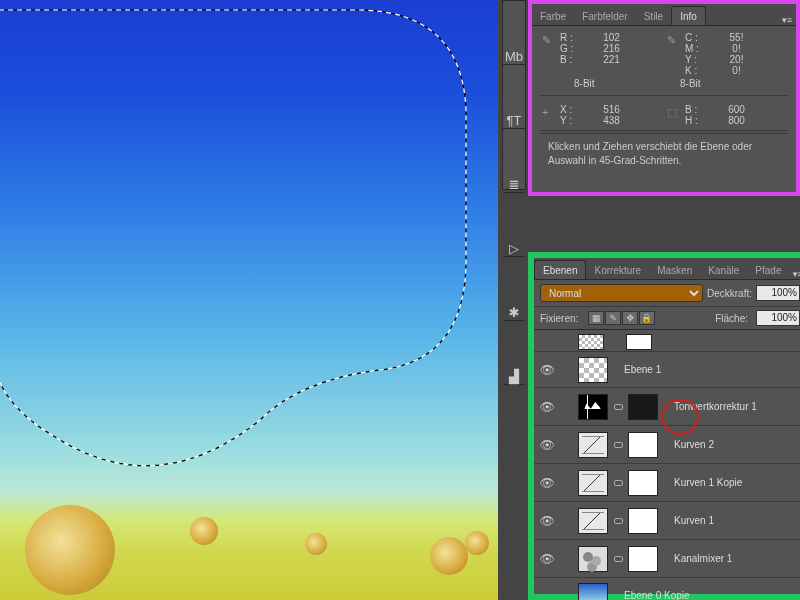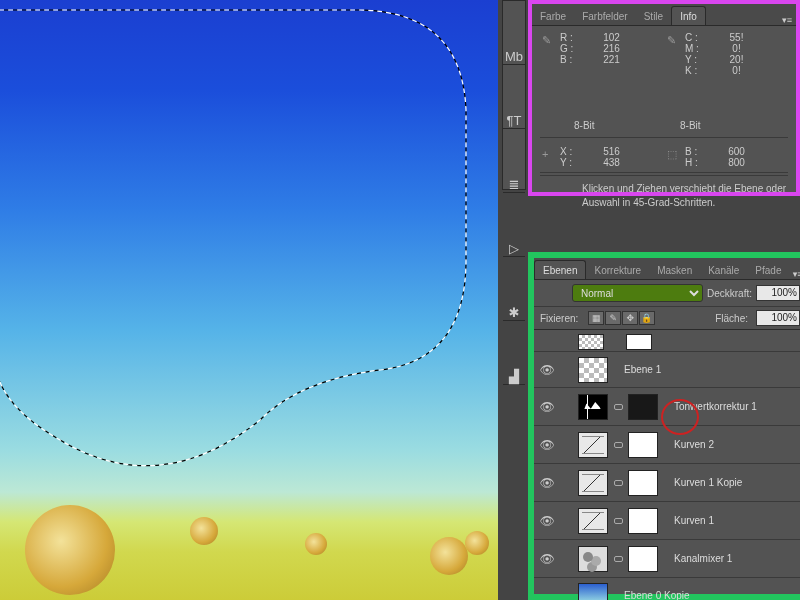--- a/index.html
+++ b/index.html
@@ -28,29 +28,29 @@
 .tabs-row { display: flex; height: 22px; background: #4a4a4a; border-bottom: 1px solid #2a2a2a; align-items: flex-end; }
 .tabs-row .tab { padding: 4px 8px 3px; color: #aaa; cursor: default; }
 .tabs-row .tab.sel { background: #535353; border: 1px solid #2a2a2a; border-bottom: none; color: #ddd; border-radius: 3px 3px 0 0; margin-top: 22px; }
 .tabs-row .menu { margin-left: auto; width: 18px; text-align: center; color: #ccc; font-size: 9px; padding-top: 4px; }
 
 .info-grid { display: grid; grid-template-columns: 1fr 1fr; padding: 6px 10px 2px; gap: 0 6px; }
 .info-cell { display: grid; grid-template-columns: 18px 14px 1fr; align-items: start; }
 .info-cell .letters { display: flex; flex-direction: column; gap: 0px; }
 .info-cell .vals { display: flex; flex-direction: column; text-align: center; padding-right: 12px; }
 .info-cell .icon { color: #999; font-size: 11px; padding-top: 2px; }
-.bitrow { padding: 0 10px 4px 42px; display: grid; grid-template-columns: 1fr 1fr; margin-top: 42px; }
+.bitrow { padding: 0 10px 4px 42px; display: grid; grid-template-columns: 1fr 1fr; }
 .divider { border-top: 1px solid #3a3a3a; margin: 2px 8px; }
 .docline { padding: 6px 12px; }
-.hint { padding: 4px 8px; line-height: 1.4; margin-left: 42px; }
+.hint { padding: 4px 16px; line-height: 1.4; }
 
 
 .layers-panel { position: absolute; left: 528px; top: 252px; width: 284px; height: 348px; background: #535353; border: 6px solid #22c55e; color: #ccc; }
 .layer-opts { display: flex; align-items: center; padding: 4px 6px; gap: 4px; border-bottom: 1px solid #3a3a3a; }
-.layer-opts select { flex: 1; height: 18px; background: #4d7c0f; color: #ddd; border: 1px solid #333; border-radius: 3px; font-size: 10px; padding-left: 4px; margin-left: 32px; }
+.layer-opts select { flex: 1; height: 18px; background: #a16207; color: #ddd; border: 1px solid #333; border-radius: 3px; font-size: 10px; padding-left: 4px; }
 .pct-box { width: 44px; height: 16px; background: #e8e8e8; color: #222; border: 1px solid #333; text-align: right; padding-right: 2px; font-size: 10px; line-height: 14px; }
 .lock-row { display: flex; align-items: center; padding: 3px 6px; gap: 8px; border-bottom: 1px solid #2a2a2a; justify-content: space-between; }
 .lock-icons { display: flex; gap: 1px; margin-left: 2px; }
 .lock-icons span { width: 16px; height: 14px; background: #6a6a6a; border: 1px solid #333; display: inline-flex; align-items: center; justify-content: center; font-size: 9px; color: #ccc; }
 
 .layers-list { height: 274px; overflow-y: auto; }
 .layer-row { display: flex; align-items: center; height: 36px; border-bottom: 1px solid #3a3a3a; padding: 0 4px; gap: 4px; }
 .layer-row.tall { height: 38px; }
 .eye { width: 18px; height: 18px; display: flex; align-items: center; justify-content: center; color: #ccc; font-size: 12px; }
 .link-col { width: 14px; }

